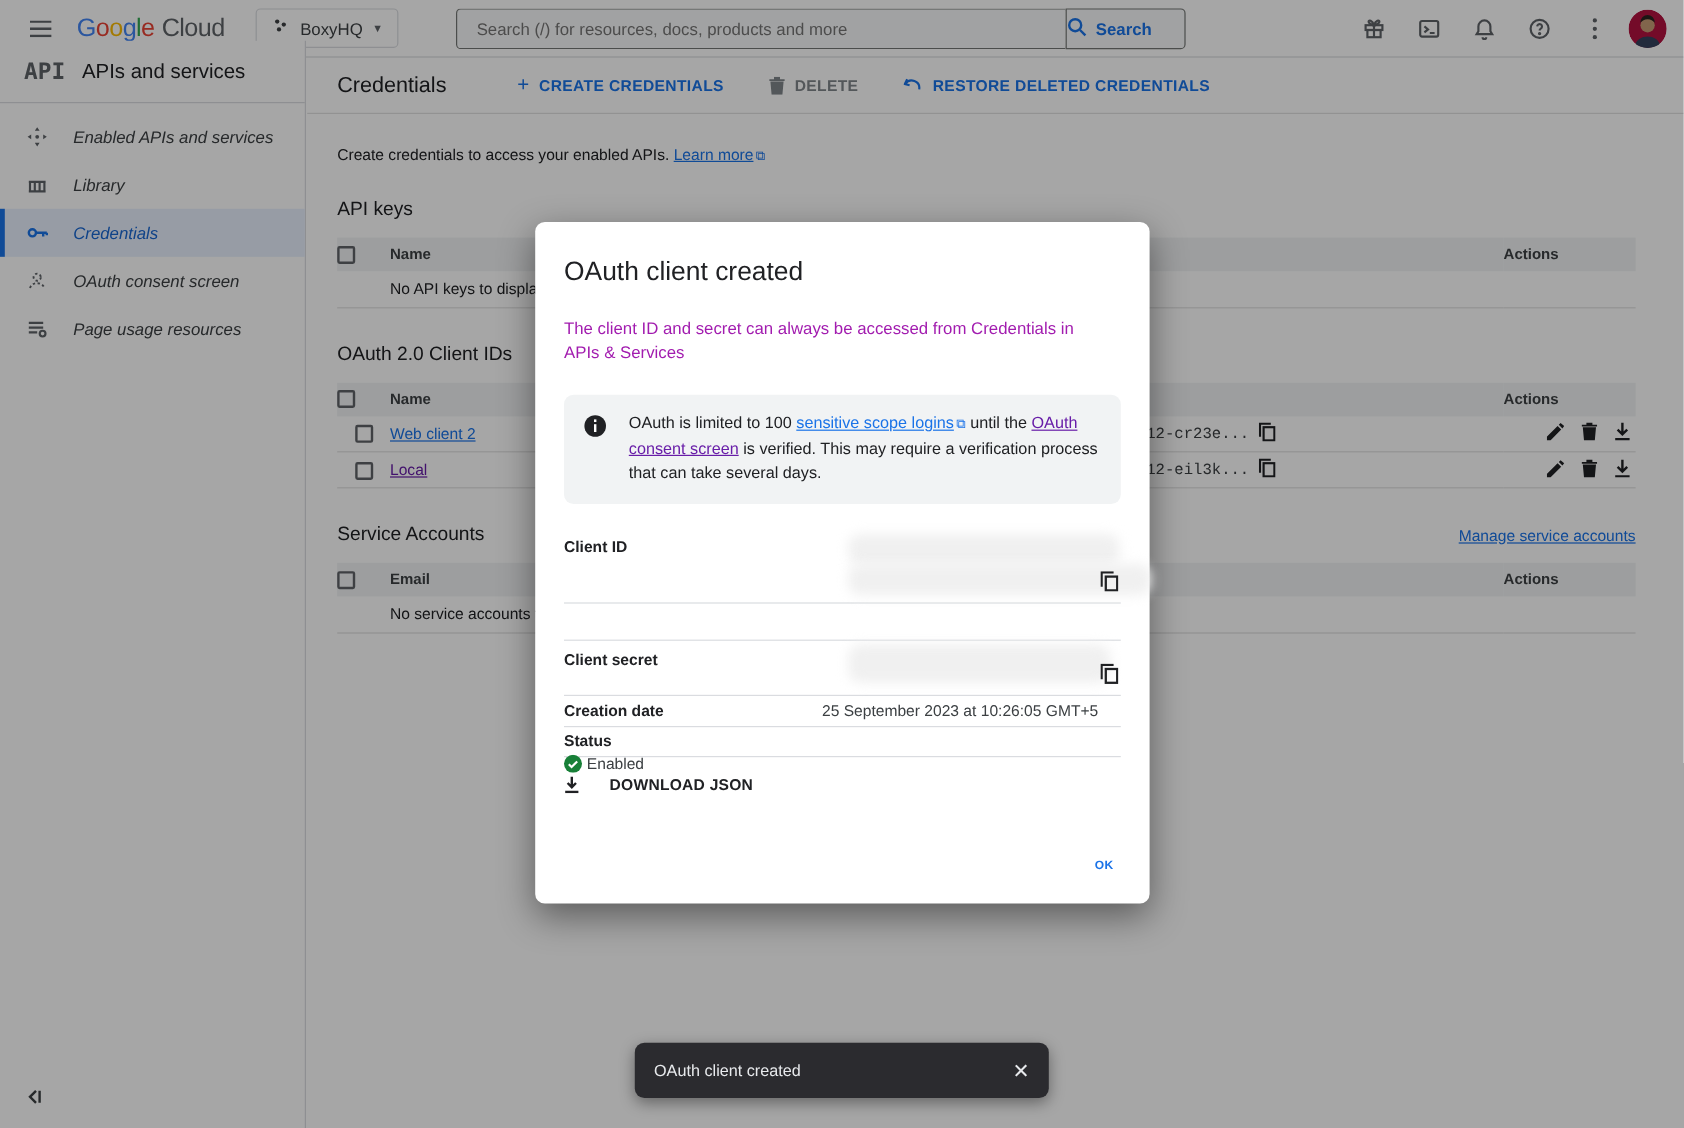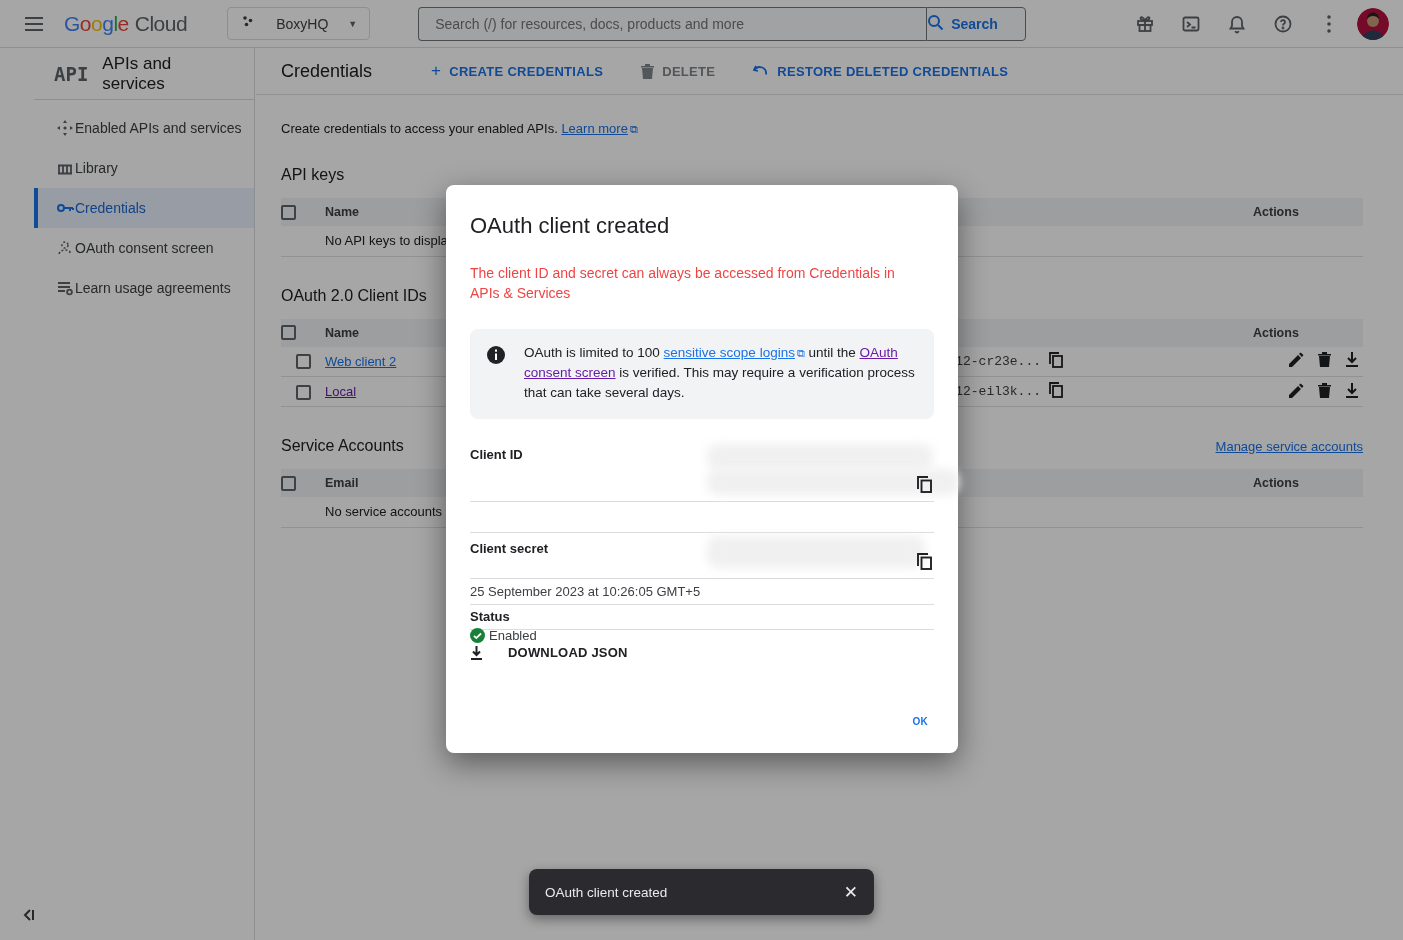--- a/index.html
+++ b/index.html
@@ -7,46 +7,46 @@
     font-family:"Liberation Sans", sans-serif; color:#202124; }
 
   
   .topbar { position:absolute; left:0; top:0; width:1403px; height:48px; background:#fff;
     border-bottom:1px solid #dadce0; display:flex; align-items:center; padding:0 10px; z-index:1; }
   .hamburger { width:40px; height:40px; display:flex; align-items:center; justify-content:center;
     cursor:pointer; color:#5f6368; margin-left:4px; }
   .logo { display:flex; align-items:baseline; font-size:21px; margin-left:10px; letter-spacing:-.5px; }
   .logo b { font-weight:400; }
   .logo .cloud { color:#5f6368; margin-left:6px; }
-  .proj-btn { margin-left:40px; height:33px; border:1px solid #dadce0; border-radius:4px;
-    display:flex; align-items:center; gap:20px; padding:0 12px; font-size:14px; color:#3c4043; cursor:pointer; }
+  .proj-btn { margin-left:26px; height:33px; border:1px solid #dadce0; border-radius:4px;
+    display:flex; align-items:center; gap:8px; padding:0 12px; font-size:14px; color:#3c4043; cursor:pointer; }
   .proj-caret { font-size:9px; color:#5f6368; }
   .searchwrap { margin-left:48px; width:608px; height:34px; display:flex; }
   .searchwrap input { flex:1; border:1px solid #747775; border-right:none; border-radius:4px 0 0 4px;
     background:#f8f9fa; padding:0 16px; font-size:14px; color:#5f6368; outline:none;
     font-family:"Liberation Sans", sans-serif; }
   .search-btn { width:100px; border:1px solid #747775; border-radius:0 4px 4px 0; background:#f8f9fa;
     color:#1a73e8; font-size:14px; font-weight:700; display:flex; align-items:center; 
     gap:7px; cursor:pointer; }
   .top-icons { margin-left:auto; display:flex; align-items:center; gap:10px; padding-right:4px; }
   .tico { width:36px; height:36px; display:flex; align-items:center; justify-content:center;
     color:#5f6368; cursor:pointer; }
   .avatar { width:32px; height:32px; border-radius:50%; overflow:hidden; cursor:pointer; }
 
   
-  .sidebar { position:absolute; left:0; top:48px; width:255px; bottom:0; background:#fff;
-    border-right:1px solid #dadce0; z-index:1;padding-left:34px; }
+  .sidebar { position:absolute; left:0; top:34px; width:255px; bottom:0; background:#fff;
+    border-right:1px solid #dadce0; z-index:1; }
   .prod-head { height:52px; display:flex; align-items:center; gap:14px; padding:0 20px;
     border-bottom:1px solid #dadce0; }
   .prod-logo { font-family:"DejaVu Sans Mono", monospace; font-weight:700; font-size:19px;
     color:#5f6368; letter-spacing:0px; }
   .prod-title { font-size:17px; color:#202124; }
   .nav { padding-top:8px; }
-  .nav-item { height:40px; display:flex; align-items:center; padding-left:17px;
-    border-left:4px solid transparent; font-size:14px; color:#3c4043; cursor:pointer; }
+  .nav-item { height:40px; display:flex; align-items:center; gap:20px; padding-left:17px;
+    border-left:4px solid transparent; font-size:14px; color:#3c4043; cursor:pointer;font-style:italic; }
   .nav-item .nico { width:20px; height:20px; color:#5f6368; display:flex; align-items:center; justify-content:center; }
   .nav-item.sel { background:#e8f0fe; border-left-color:#1a73e8; color:#1967d2; }
   .nav-item.sel .nico { color:#1a73e8; }
   .collapse-btn { position:absolute; left:22px; bottom:14px; color:#3c4043; cursor:pointer; }
 
   
   .main { position:absolute; left:256px; top:48px; right:0; bottom:0; background:#fff; }
   .page-head { height:47px; display:flex; align-items:center; padding:0 25px;
     border-bottom:1px solid #e0e0e0; }
   .page-title { font-size:18px; color:#202124; width:150px; }
@@ -76,21 +76,21 @@
   .copy-ic { display:inline-block; vertical-align:middle; margin-left:8px; color:#202124; cursor:pointer; }
   .sa-head { display:flex; align-items:center; justify-content:space-between; margin:30px 0 14px; }
   .sa-head .sec-h { margin:0; }
   .mng { font-size:13px; }
 
   
   .overlay { position:absolute; inset:0; background:rgba(0,0,0,.35); z-index:40; }
   .modal { position:absolute; left:446px; top:185px; width:512px; height:568px; background:#fff;
     border-radius:8px; box-shadow:0 10px 30px rgba(0,0,0,.45); z-index:50; padding:28px 24px 24px; }
   .m-title { font-size:22px; font-weight:400; color:#202124; margin-bottom:24px; }
-  .m-sub { font-size:14px; color:#ef4444; line-height:20px; margin-bottom:26px; max-width:450px; }
+  .m-sub { font-size:14px; color:#a21caf; line-height:20px; margin-bottom:26px; max-width:450px; }
   .infobox { background:#f1f3f4; border-radius:8px; padding:14px 16px 16px; display:flex; gap:18px;
     font-size:13.5px; line-height:20px; color:#202124; margin-bottom:20px; }
   .info-ic { flex:0 0 20px; margin-top:2px; }
   .m-row { display:flex; position:relative; border-bottom:1px solid #dadce0; }
   .m-label { width:215px; font-weight:700; font-size:13px; color:#202124; padding-top:8px; }
   .m-val { flex:1; font-size:13px; color:#3c4043; padding-top:8px; position:relative; }
   .r-id { height:63px; }
   .r-spacer { height:31px; border-bottom:1px solid #dadce0; }
   .r-secret { height:46px; }
   .r-date { height:26px; }
@@ -237,21 +237,21 @@
       </span>
       <span>OAuth consent screen</span>
     </div>
     <div class="nav-item">
       <span class="nico">
         <svg width="18" height="18" viewBox="0 0 18 18" fill="none" stroke="#5f6368" stroke-width="1.8">
             <path d="M2 4h12M2 8h12M2 12h7"></path>
             <circle cx="13.5" cy="13" r="2.4"></circle>
           </svg>
       </span>
-      <span>Learn usage agreements</span>
+      <span>Page usage resources</span>
     </div>
   </nav>
   <div class="collapse-btn">
     <svg width="14" height="14" viewBox="0 0 14 14" fill="none" stroke="#3c4043" stroke-width="2">
         <path d="M8 2L3 7l5 5M11 2v10"></path>
       </svg>
   </div>
 </aside>
 
 <main class="main">
@@ -406,20 +406,21 @@
       <span class="blob" style="left:22px; top:3px; width:218px; height:32px;"></span>
     </span>
     <span class="m-copy">
       <svg width="15" height="17" viewBox="0 0 15 17" fill="none" stroke="#202124" stroke-width="1.9">
           <rect x="4.5" y="4.5" width="9.5" height="11.5"></rect>
           <path d="M11 1H1v12"></path>
         </svg>
     </span>
   </div>
   <div class="m-row r-date">
+    <span class="m-label">Creation date</span>
     <span class="m-val">25 September 2023 at 10:26:05 GMT+5</span>
   </div>
   <div class="m-row r-status">
     <span class="m-label">Status</span>
     <span class="m-val status-val">
       <svg width="15" height="15" viewBox="0 0 15 15">
           <circle cx="7.5" cy="7.5" r="7.5" fill="#188038"></circle>
           <path d="M4 7.8l2.3 2.3L11 5.5" fill="none" stroke="#fff" stroke-width="1.8"></path>
         </svg>
       <span>Enabled</span>

